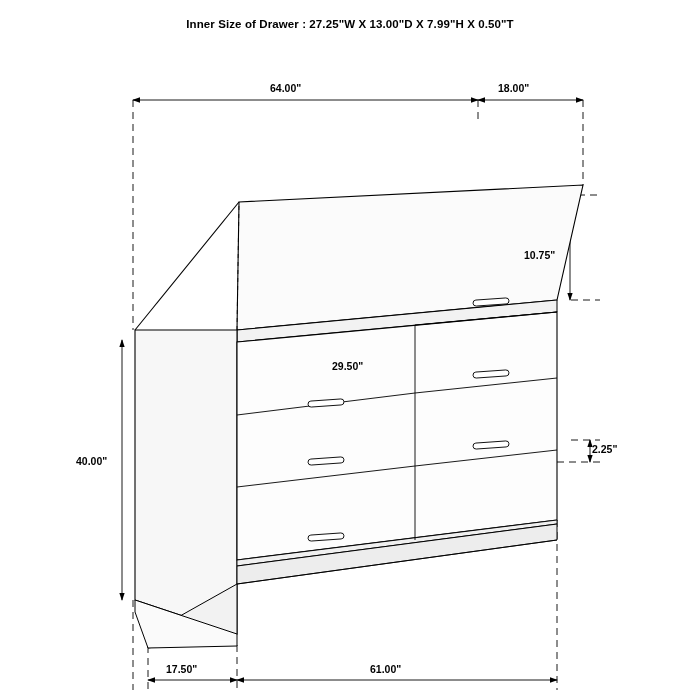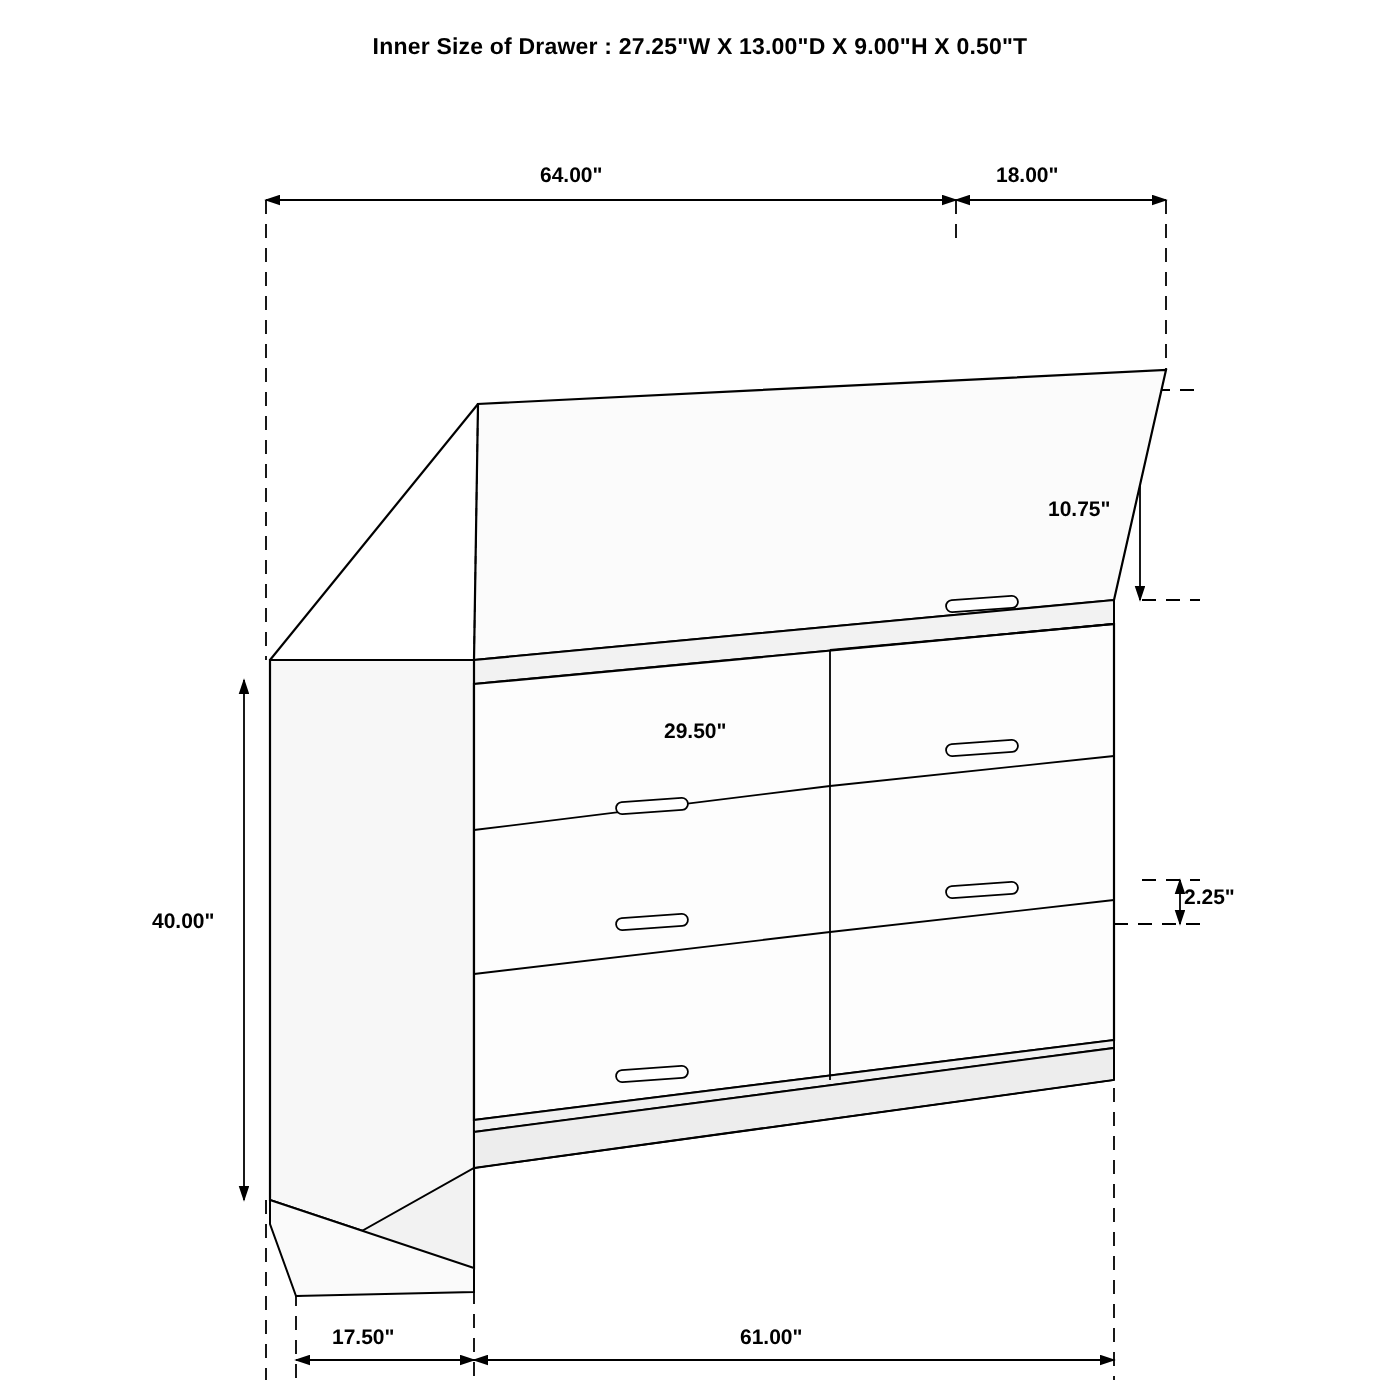--- a/index.html
+++ b/index.html
@@ -44,21 +44,21 @@
     font-weight: bold;
     color: #000;
     white-space: nowrap;
   }
 </style>
 </head>
 <body>
 
 <div id="page">
 
-  <div id="title">Inner Size of Drawer : 27.25"W X 13.00"D X 9.00"H X 0.50"T</div>
+  <div id="title">Inner Size of Drawer : 27.25"W X 13.00"D X 7.99"H X 0.50"T</div>
 
   <svg id="drawing" viewBox="0 0 700 700">
 
     <g stroke="#000000" stroke-width="0.9" fill="none" stroke-dasharray="7,5">
 
       <line x1="133" y1="100" x2="133" y2="330"></line>
 
       <line x1="478" y1="100" x2="478" y2="122"></line>
 
       <line x1="583" y1="100" x2="583" y2="185"></line>

